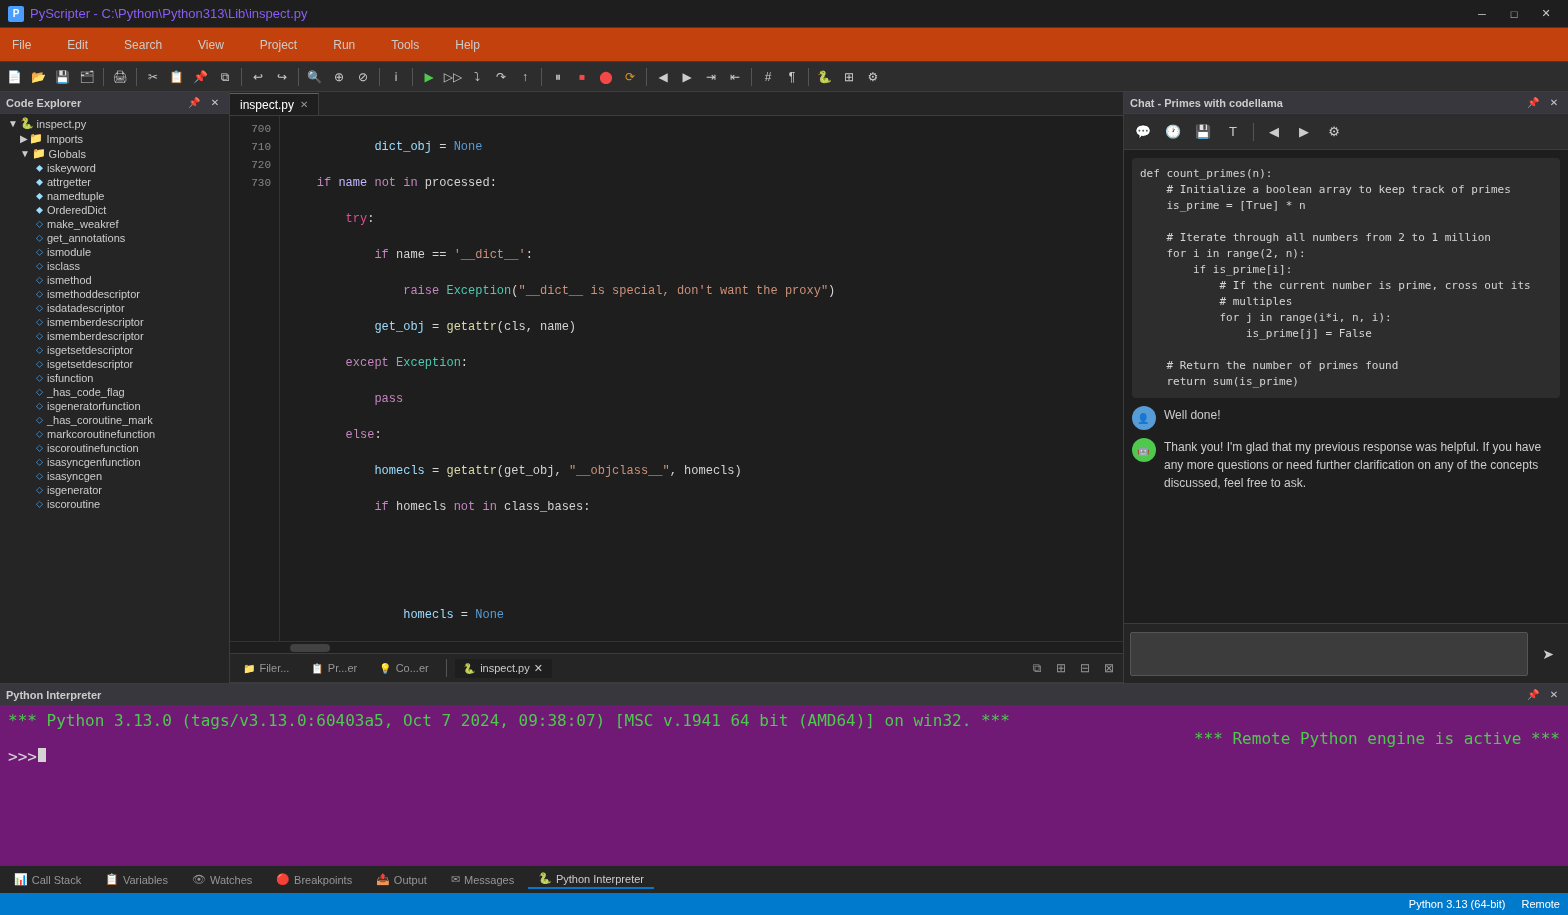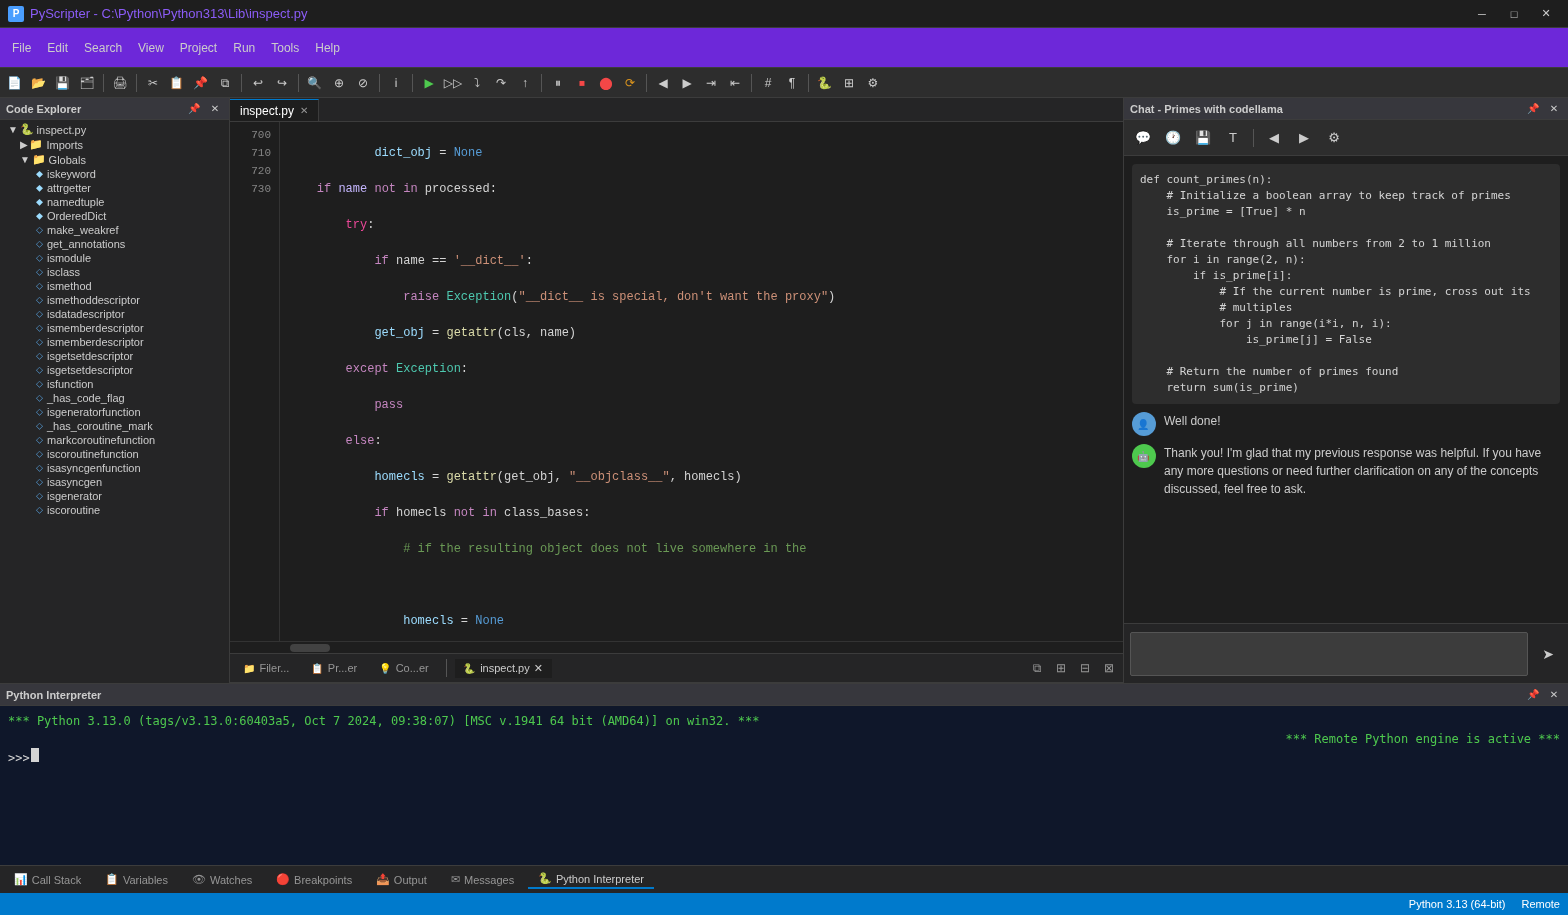--- a/index.html
+++ b/index.html
@@ -6,21 +6,21 @@
     body { font-family: 'Segoe UI', Tahoma, sans-serif; background: #2b2b2b; color: #d4d4d4; font-size: 12px; overflow: hidden; width: 1568px; height: 915px; display: flex; flex-direction: column; }
 
     
     #title-bar { background: #1e1e1e; height: 28px; display: flex; align-items: center; padding: 0 8px; border-bottom: 1px solid #3c3c3c; flex-shrink: 0; }
     #title-bar .app-icon { width: 16px; height: 16px; background: #4a9eff; border-radius: 2px; margin-right: 6px; display: flex; align-items: center; justify-content: center; font-size: 10px; color: white; font-weight: bold; }
     #title-bar .title-text { font-size: 13px; color: #8b5cf6; flex: 1; }
     #title-bar .window-controls { display: flex; gap: 4px; }
     #title-bar .win-btn { width: 28px; height: 20px; border: none; background: transparent; color: #cccccc; cursor: pointer; font-size: 11px; display: flex; align-items: center; justify-content: center; }
 
     
-    #menu-bar { background: #6d28d9; height: 40px; display: flex; align-items: center; padding: 0 4px; border-bottom: 1px solid #3c3c3c; flex-shrink: 0; }
+    #menu-bar { background: #c2410c; height: 34px; display: flex; align-items: center; padding: 0 4px; border-bottom: 1px solid #3c3c3c; flex-shrink: 0; gap: 20px; }
     .menu-item { padding: 2px 8px; cursor: pointer; font-size: 12px; color: #cccccc; }
 
     
     #toolbar { background: #2d2d2d; height: 30px; display: flex; align-items: center; padding: 0 4px; border-bottom: 1px solid #3c3c3c; flex-shrink: 0; gap: 2px; }
     .tb-btn { width: 22px; height: 22px; border: none; background: transparent; color: #cccccc; cursor: pointer; font-size: 12px; display: flex; align-items: center; justify-content: center; border-radius: 2px; }
     .tb-separator { width: 1px; height: 18px; background: #555; margin: 0 3px; }
     .tb-btn.green { color: #4ec94e; }
     .tb-btn.red { color: #f44747; }
     .tb-btn.orange { color: #d7921e; }
 
@@ -69,23 +69,23 @@
     .chat-code-block { background: #2d2d2d; border-radius: 4px; padding: 8px; font-family: 'Consolas', monospace; font-size: 11px; color: #d4d4d4; line-height: 16px; white-space: pre; }
     .chat-text { font-size: 12px; color: #cccccc; line-height: 18px; }
     .chat-user-msg { display: flex; gap: 8px; }
     .chat-avatar { width: 24px; height: 24px; border-radius: 50%; background: #569cd6; display: flex; align-items: center; justify-content: center; color: white; font-size: 10px; flex-shrink: 0; }
     .chat-avatar.ai { background: #4ec94e; }
     .chat-input-area { height: 60px; background: #252526; border-top: 1px solid #3c3c3c; padding: 6px; display: flex; align-items: center; gap: 6px; }
     #chat-input { flex: 1; height: 44px; background: #3c3c3c; border: 1px solid #555; color: #d4d4d4; padding: 4px 8px; font-size: 12px; resize: none; border-radius: 2px; outline: none; }
     .chat-send-btn { width: 28px; height: 44px; background: transparent; border: none; color: #cccccc; cursor: pointer; font-size: 14px; display: flex; align-items: center; justify-content: center; }
 
     
-    #interpreter-panel { height: 210px; background: #0f172a; display: flex; flex-direction: column; flex-shrink: 0; border-top: 1px solid #3c3c3c; }
+    #interpreter-panel { height: 210px; background: #701a75; display: flex; flex-direction: column; flex-shrink: 0; border-top: 1px solid #3c3c3c; }
     #interpreter-header { height: 22px; background: #37373d; display: flex; align-items: center; padding: 0 6px; font-size: 11px; font-weight: bold; color: #cccccc; border-bottom: 1px solid #3c3c3c; }
-    #interpreter-content { flex: 1; padding: 6px 8px; font-family: 'Consolas', monospace; font-size: 12px; color: #d4d4d4; line-height: 18px; overflow-y: auto; }
+    #interpreter-content { flex: 1; padding: 6px 8px; font-family: 'Consolas', monospace; font-size: 16px; color: #d4d4d4; line-height: 18px; overflow-y: auto; }
 
     
     #status-tabs { height: 28px; background: #252526; display: flex; align-items: center; border-top: 1px solid #3c3c3c; flex-shrink: 0; padding: 0 4px; gap: 4px; }
     .status-tab { padding: 2px 10px; cursor: pointer; font-size: 11px; color: #969696; display: flex; align-items: center; gap: 4px; }
     .status-tab.active { color: #cccccc; border-bottom: 2px solid #007acc; }
 
     
     #status-bar { height: 22px; background: #007acc; display: flex; align-items: center; padding: 0 8px; font-size: 11px; color: white; flex-shrink: 0; }
     #status-bar .status-right { margin-left: auto; display: flex; gap: 16px; }
 
@@ -373,21 +373,21 @@
         <br><span style="color:#c586c0;">    if</span><span style="color:#c4b5fd;"> name </span><span style="color:#c586c0;">not in</span><span style="color:#d4d4d4;"> processed:</span>
         <br><span style="color:#ec4899;">        try</span><span style="color:#d4d4d4;">:</span>
         <br><span style="color:#c586c0;">            if</span><span style="color:#d4d4d4;"> name == </span><span style="color:#ce9178;">'__dict__'</span><span style="color:#d4d4d4;">:</span>
         <br><span style="color:#c586c0;">                raise</span><span style="color:#d4d4d4;"> </span><span style="color:#4ec9b0;">Exception</span><span style="color:#d4d4d4;">(</span><span style="color:#ce9178;">"__dict__ is special, don't want the proxy"</span><span style="color:#d4d4d4;">)</span>
         <br><span style="color:#9cdcfe;">            get_obj</span><span style="color:#d4d4d4;"> = </span><span style="color:#dcdcaa;">getattr</span><span style="color:#d4d4d4;">(cls, name)</span>
         <br><span style="color:#c586c0;">        except</span><span style="color:#d4d4d4;"> </span><span style="color:#4ec9b0;">Exception</span><span style="color:#d4d4d4;">:</span>
         <br><span style="color:#c586c0;">            pass</span>
         <br><span style="color:#c586c0;">        else</span><span style="color:#d4d4d4;">:</span>
         <br><span style="color:#9cdcfe;">            homecls</span><span style="color:#d4d4d4;"> = </span><span style="color:#dcdcaa;">getattr</span><span style="color:#d4d4d4;">(get_obj, </span><span style="color:#ce9178;">"__objclass__"</span><span style="color:#d4d4d4;">, homecls)</span>
         <br><span style="color:#c586c0;">            if</span><span style="color:#d4d4d4;"> homecls </span><span style="color:#c586c0;">not in</span><span style="color:#d4d4d4;"> class_bases:</span>
-        <br><span style="color:#6a9955;">                # if the resulting object does not live somewhere in the</span>
+        <br>
         <br>
         <br><span style="color:#9cdcfe;">                homecls</span><span style="color:#d4d4d4;"> = </span><span style="color:#569cd6;">None</span>
         <br><span style="color:#9cdcfe;">                last_cls</span><span style="color:#d4d4d4;"> = </span><span style="color:#569cd6;">None</span>
         <br>
         <br>
         <br>
         <br>
         <br>
         <br>
         <br>

